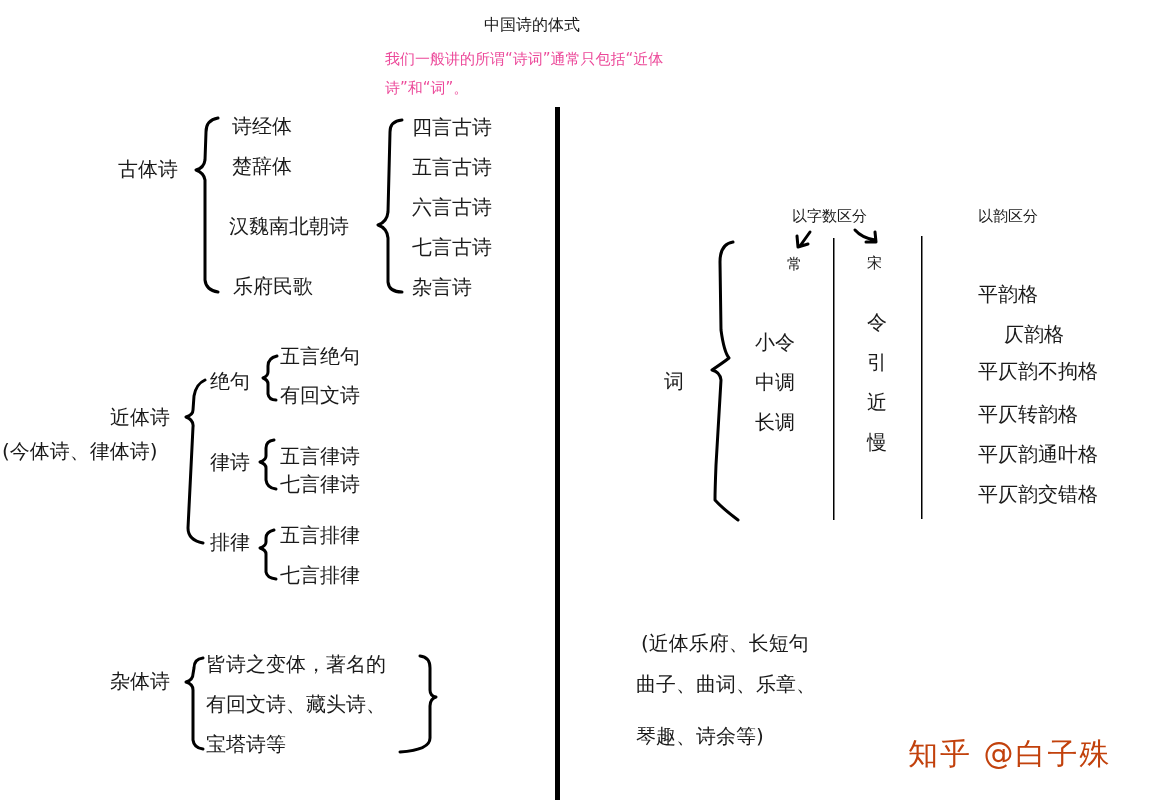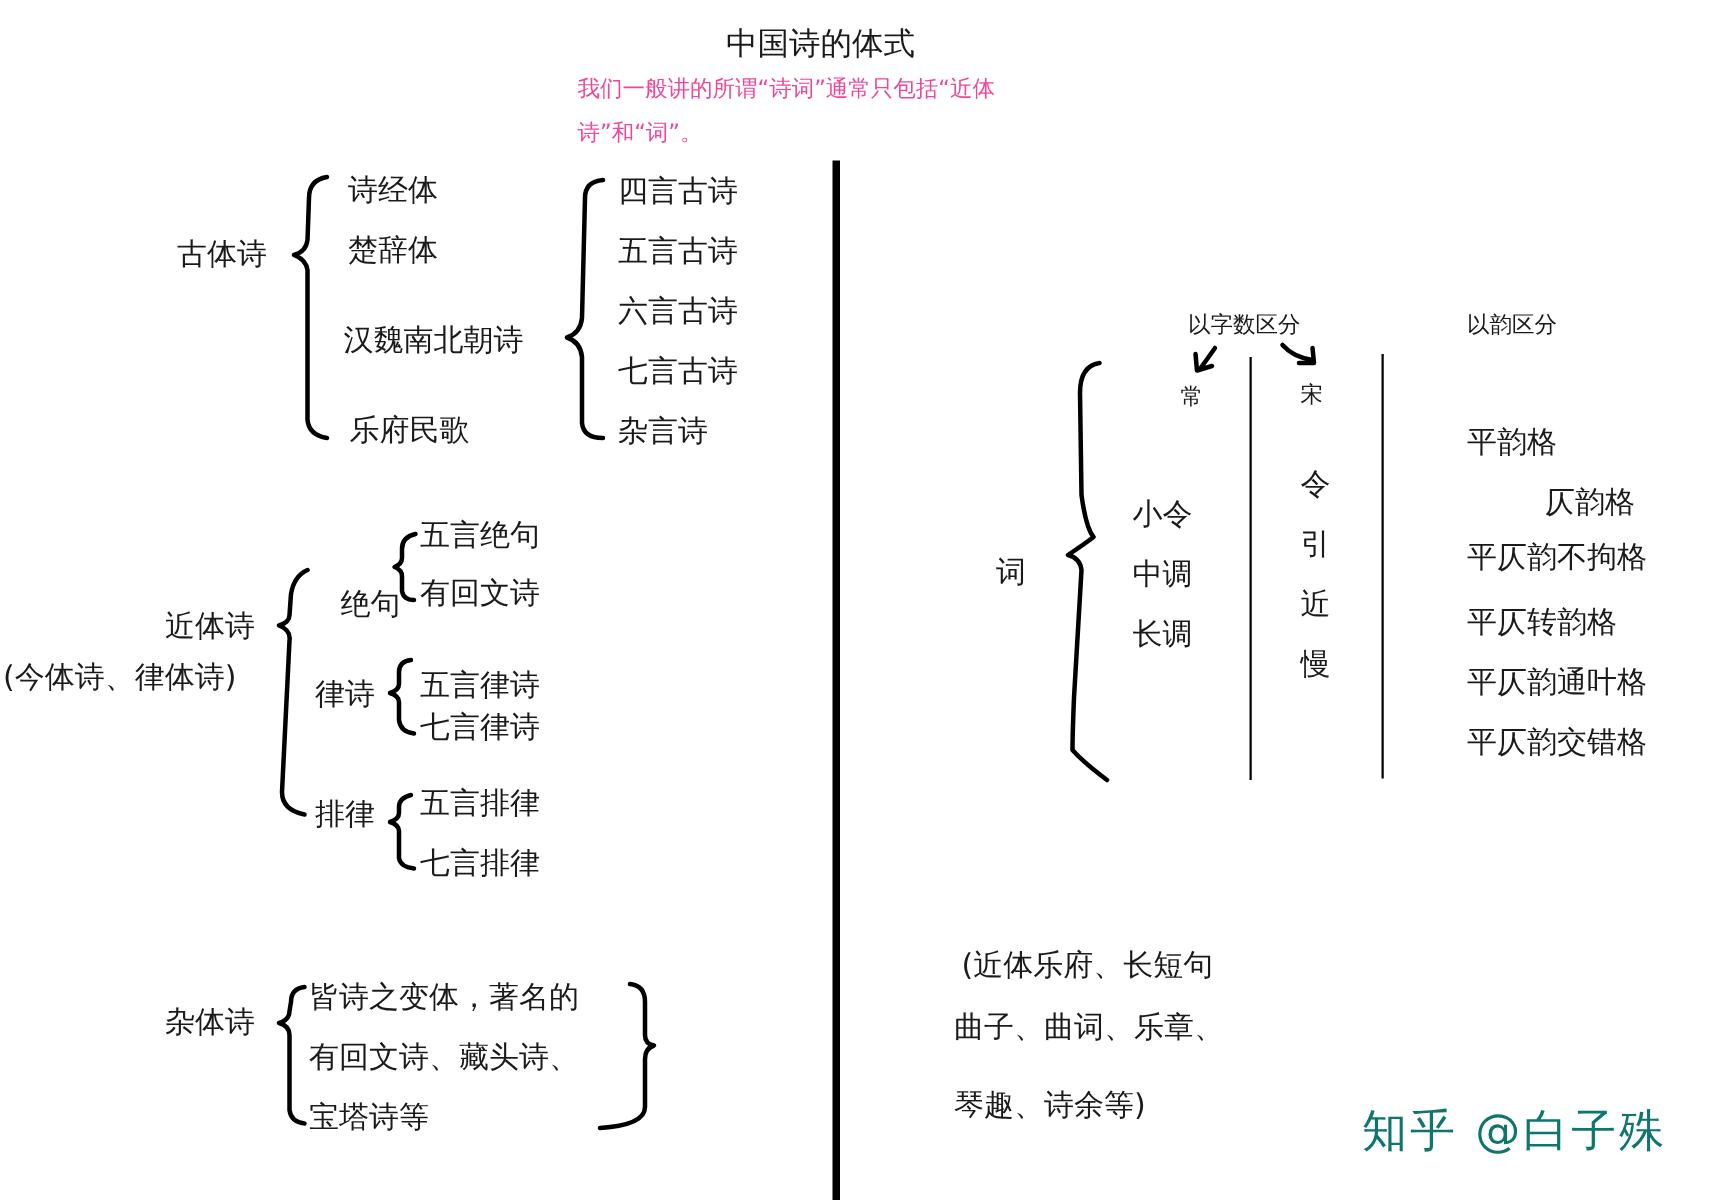--- a/index.html
+++ b/index.html
@@ -4,24 +4,24 @@
   <style>
     html, body { margin: 0; padding: 0; background: #ffffff; }
     body {
       width: 1152px; height: 800px; position: relative; overflow: hidden;
       font-family: "DejaVu Sans", "Liberation Sans", sans-serif;
       color: #1a1a1a;
     }
     .abs { position: absolute; white-space: nowrap; }
     .t20 { font-size: 20px; line-height: 26px; }
     .t16 { font-size: 15px; line-height: 20px; }
-    .title { font-size: 21px; }
+    .title { font-size: 16px; }
     .note { color: #ec4899; font-size: 15px; line-height: 20px; }
     svg.strokes { position: absolute; left: 0; top: 0; }
-    .watermark { color: #0f766e; font-size: 30px; letter-spacing: 2px; }
+    .watermark { color: #c2410c; font-size: 30px; letter-spacing: 2px; }
   </style>
 </head>
 <body>
 
 <svg class="strokes" width="1152" height="800">
   <g fill="none" stroke="#000" stroke-width="3" stroke-linecap="round" stroke-linejoin="round">
 
     <path d="M218 118 Q206 120 206 132 L205 160 Q204 168 196 170 Q204 173 205 180 L205 280 Q206 290 218 292"></path>
 
     <path d="M402 120 Q390 121 390 132 L388 212 Q387 222 378 225 Q387 228 388 238 L388 282 Q389 292 402 292"></path>
@@ -60,21 +60,21 @@
 <div class="abs t20" style="left:229px; top:213px;">汉魏南北朝诗</div>
 <div class="abs t20" style="left:233px; top:273px;">乐府民歌</div>
 <div class="abs t20" style="left:412px; top:114px;">四言古诗</div>
 <div class="abs t20" style="left:412px; top:154px;">五言古诗</div>
 <div class="abs t20" style="left:412px; top:194px;">六言古诗</div>
 <div class="abs t20" style="left:412px; top:234px;">七言古诗</div>
 <div class="abs t20" style="left:412px; top:274px;">杂言诗</div>
 
 <div class="abs t20" style="left:110px; top:404px;">近体诗</div>
 <div class="abs t20" style="left:2px; top:438px;">(今体诗、律体诗)</div>
-<div class="abs t20" style="left:210px; top:389px;margin-left:17px;">绝句</div>
+<div class="abs t20" style="left:210px; top:368px;">绝句</div>
 <div class="abs t20" style="left:280px; top:343px;">五言绝句</div>
 <div class="abs t20" style="left:280px; top:382px;">有回文诗</div>
 <div class="abs t20" style="left:210px; top:449px;">律诗</div>
 <div class="abs t20" style="left:280px; top:431px;margin-top:12px;">五言律诗</div>
 <div class="abs t20" style="left:280px; top:471px;">七言律诗</div>
 <div class="abs t20" style="left:210px; top:529px;text-align:right;">排律</div>
 <div class="abs t20" style="left:280px; top:522px;">五言排律</div>
 <div class="abs t20" style="left:280px; top:562px;">七言排律</div>
 
 <div class="abs t20" style="left:110px; top:668px;">杂体诗</div>
@@ -91,21 +91,21 @@
 <div class="abs t20" style="left:755px; top:329px;">小令</div>
 <div class="abs t20" style="left:755px; top:369px;">中调</div>
 <div class="abs t20" style="left:755px; top:409px;">长调</div>
 
 <div class="abs t20" style="left:867px; top:309px;">令</div>
 <div class="abs t20" style="left:867px; top:349px;">引</div>
 <div class="abs t20" style="left:867px; top:389px;">近</div>
 <div class="abs t20" style="left:867px; top:429px;">慢</div>
 
 <div class="abs t20" style="left:978px; top:281px;">平韵格</div>
-<div class="abs t20" style="left:1030px; top:321px;">仄韵格</div>
+<div class="abs t20" style="left:1004px; top:321px;">仄韵格</div>
 <div class="abs t20" style="left:978px; top:358px;">平仄韵不拘格</div>
 <div class="abs t20" style="left:978px; top:401px;">平仄转韵格</div>
 <div class="abs t20" style="left:978px; top:441px;">平仄韵通叶格</div>
 <div class="abs t20" style="left:978px; top:481px;">平仄韵交错格</div>
 
 <div class="abs t20" style="left:641px; top:630px;">(近体乐府、长短句</div>
 <div class="abs t20" style="left:636px; top:671px;">曲子、曲词、乐章、</div>
 <div class="abs t20" style="left:636px; top:711px;margin-top:12px;">琴趣、诗余等)</div>
 
 <div class="abs watermark" style="left:908px; top:734px;">知乎 @白子殊</div>

